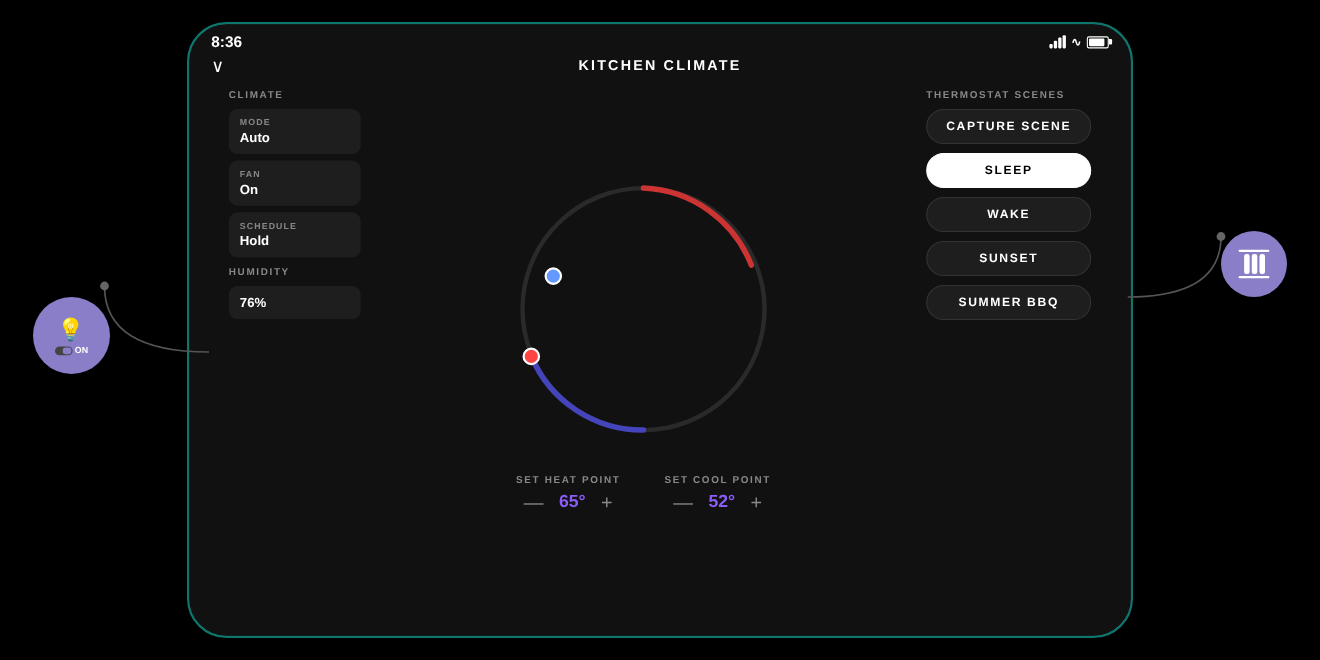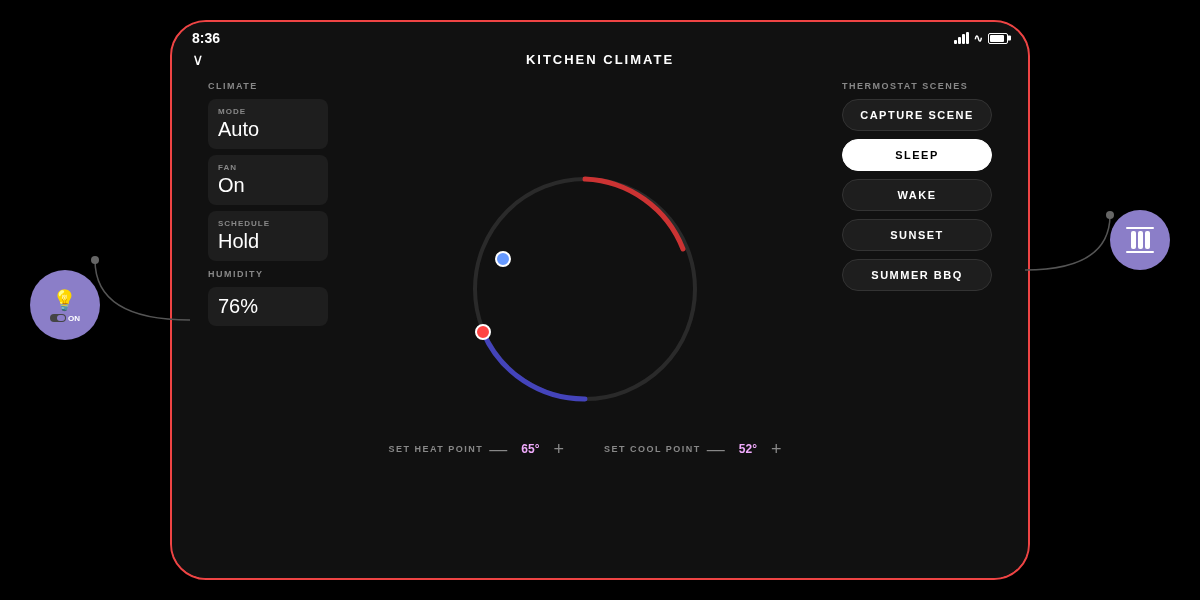--- a/index.html
+++ b/index.html
@@ -14,21 +14,21 @@
       overflow: hidden;
       position: relative;
     }
 
     
     .tablet-frame {
       width: 860px;
       height: 560px;
       background: #1a1a1a;
       border-radius: 36px;
-      border: 2px solid #ef4444;
+      border: 2px solid #0f766e;
       position: relative;
       overflow: hidden;
       box-shadow: 0 0 60px rgba(0,0,0,0.8);
     }
 
     .tablet-screen {
       width: 100%;
       height: 100%;
       background: #111;
       border-radius: 34px;
@@ -159,22 +159,22 @@
       color: #888;
       font-size: 8px;
       font-weight: 600;
       letter-spacing: 1px;
       text-transform: uppercase;
       margin-bottom: 2px;
     }
 
     .control-card-value {
       color: #fff;
-      font-size: 20px;
-      font-weight: 400;
+      font-size: 12px;
+      font-weight: 700;
     }
 
     .humidity-card {
       background: #1e1e1e;
       border-radius: 8px;
       padding: 8px 10px;
       margin-bottom: 6px;
     }
 
     
@@ -227,21 +227,21 @@
 
     
     .set-points {
       display: flex;
       gap: 40px;
       align-items: center;
     }
 
     .set-point {
       display: flex;
-      flex-direction: row;
+      flex-direction: column;
       align-items: center;
       gap: 6px;
     }
 
     .set-point-label {
       color: #888;
       font-size: 9px;
       font-weight: 600;
       letter-spacing: 1.5px;
       text-transform: uppercase;
@@ -255,22 +255,22 @@
 
     .set-point-btn {
       color: #888;
       font-size: 18px;
       cursor: pointer;
       font-weight: 300;
       user-select: none;
     }
 
     .set-point-value {
-      color: #f0abfc;
-      font-size: 12px;
+      color: #8b5cf6;
+      font-size: 16px;
       font-weight: 600;
     }
 
     
     .scenes-panel {
       width: 150px;
       flex-shrink: 0;
     }
 
     .scene-btn {

